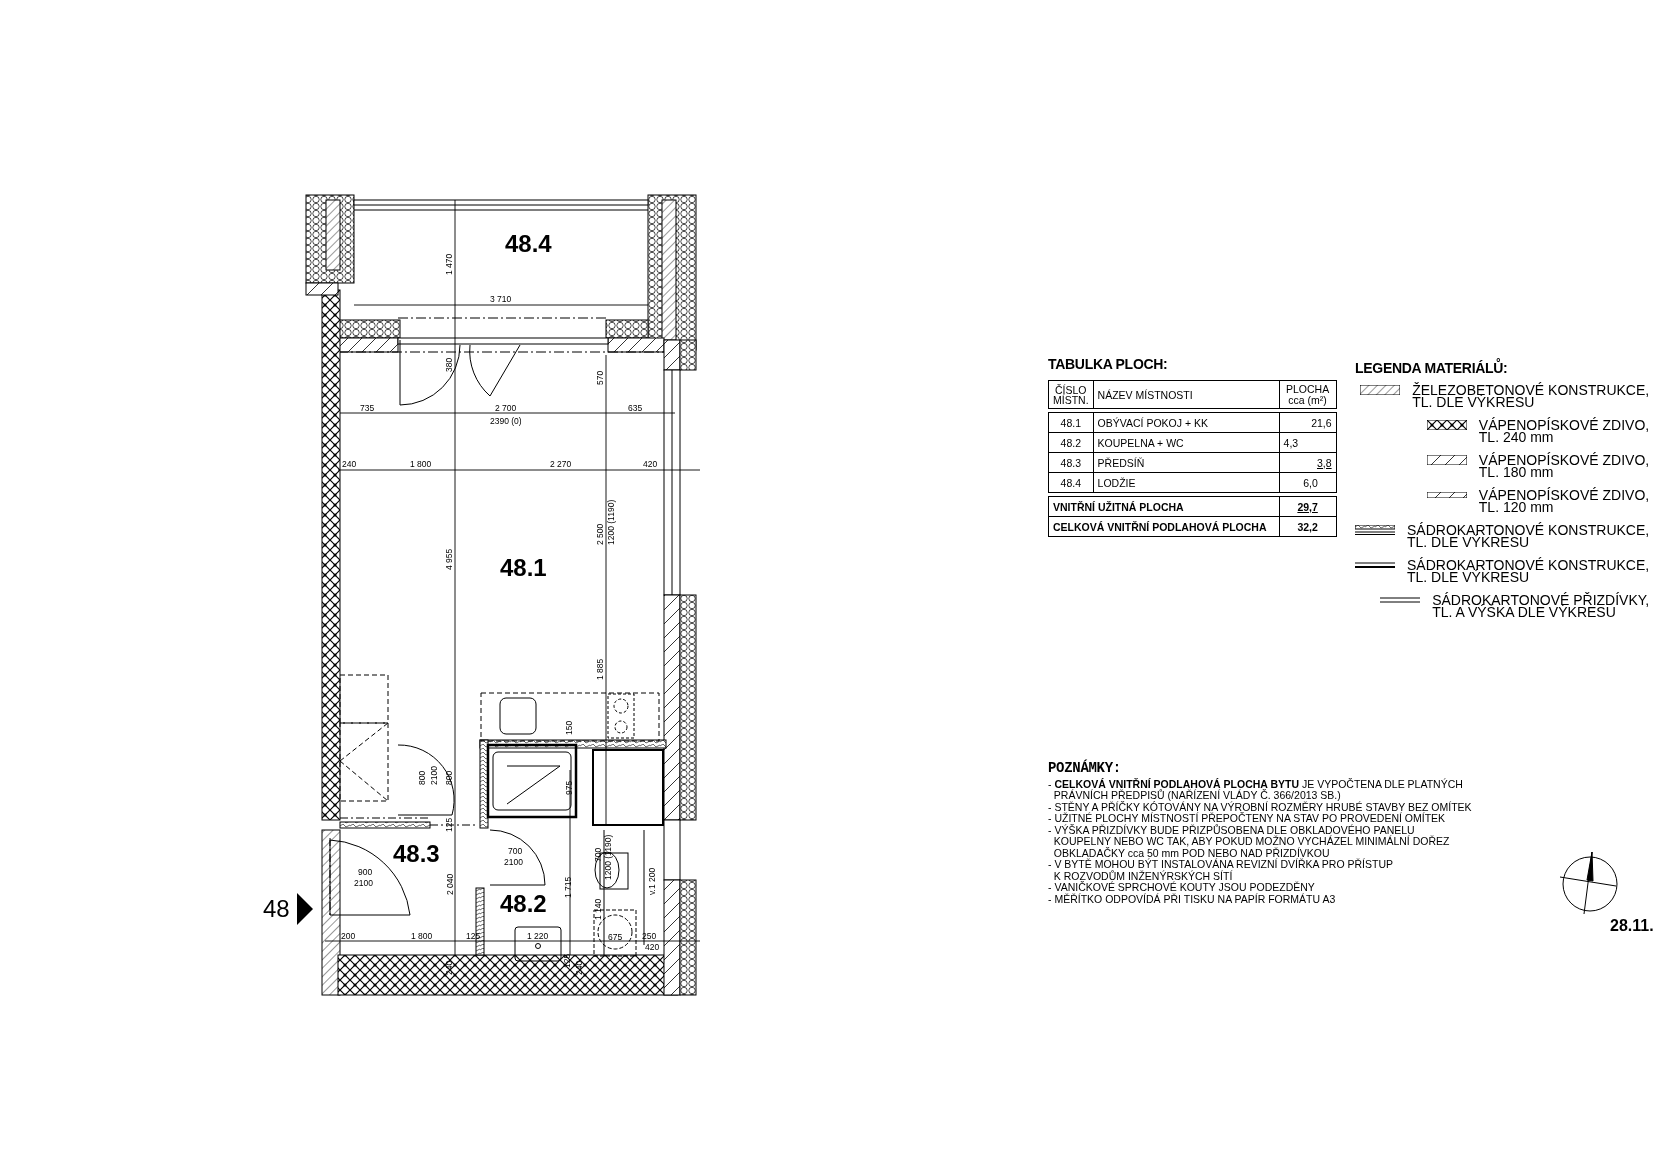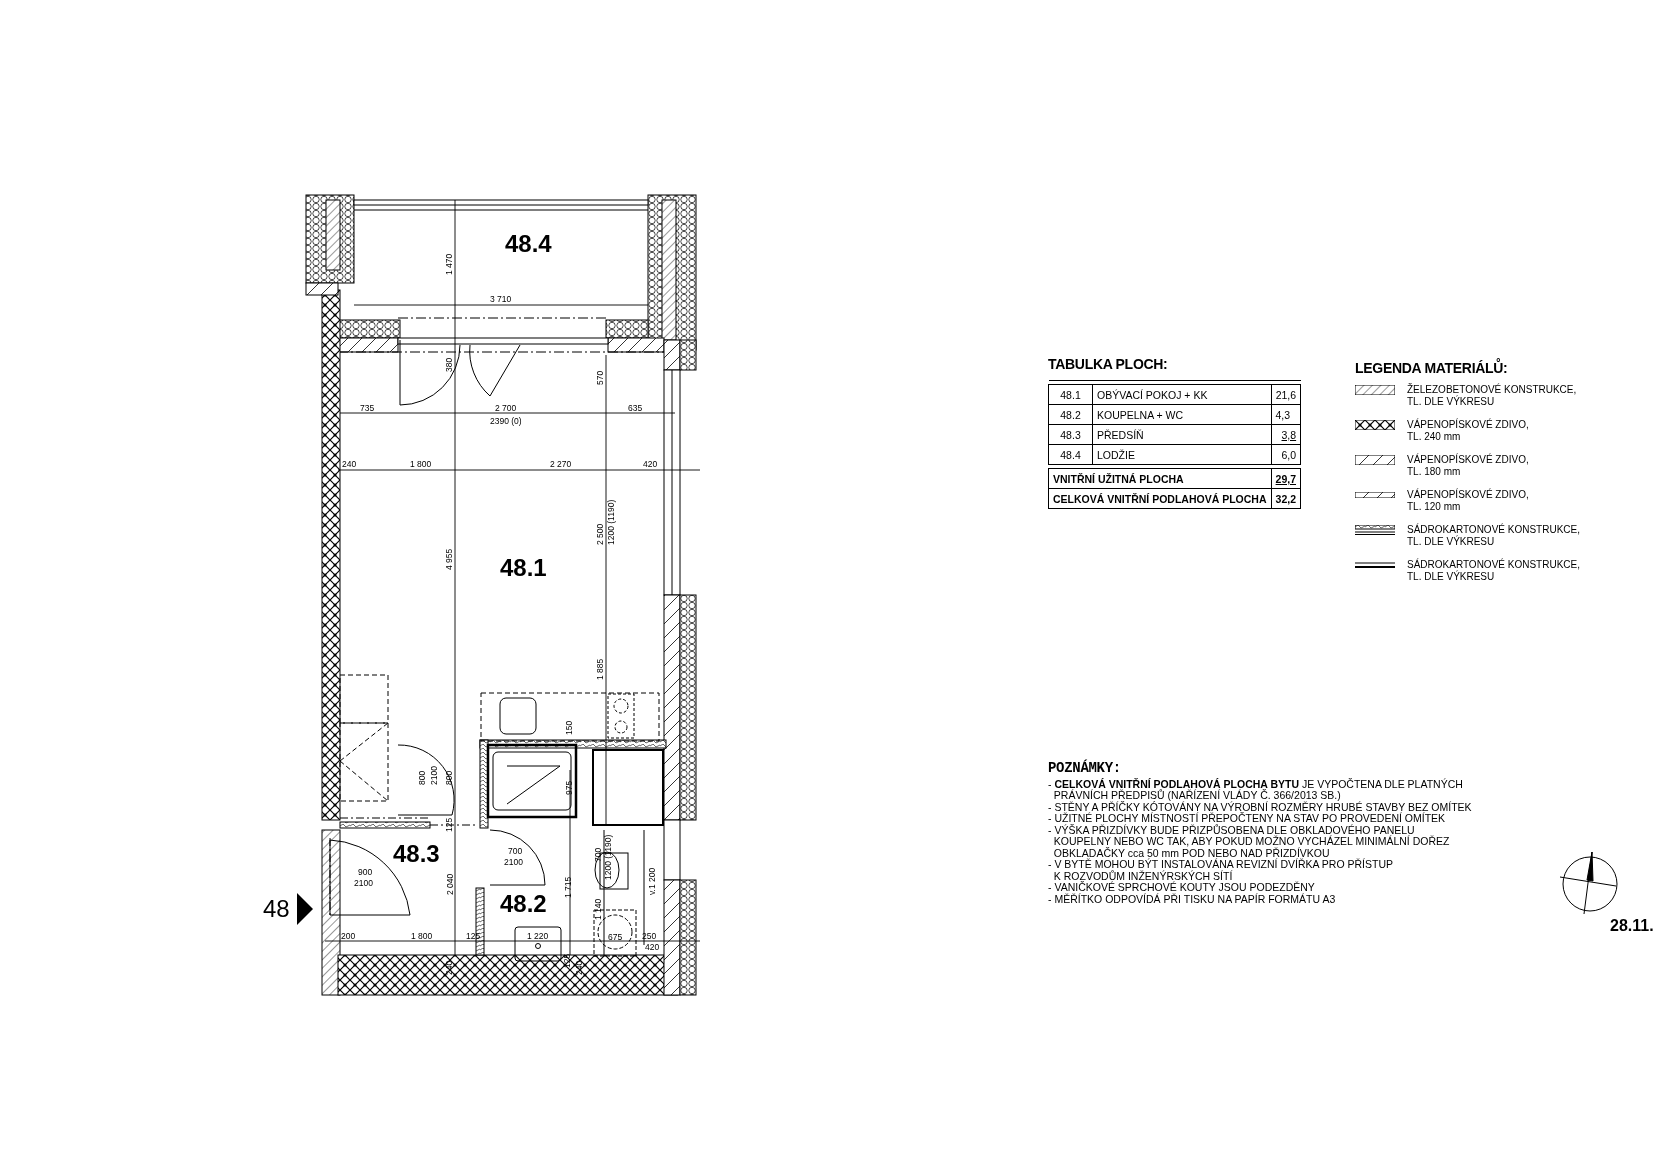--- a/index.html
+++ b/index.html
@@ -4,21 +4,21 @@
 <style>
   html, body { margin:0; padding:0; background:#ffffff; }
   body { width:1653px; height:1169px; position:relative; overflow:hidden; font-family:"Liberation Sans", sans-serif; color:#000; }
   .abs { position:absolute; }
   #plan { position:absolute; left:0; top:0; width:1653px; height:1169px; }
   .room-label { font-family:"Liberation Sans", sans-serif; font-weight:bold; font-size:24px; fill:#000; }
   .dim { font-family:"Liberation Sans", sans-serif; font-size:8.5px; fill:#000; }
   .h1 { font-weight:bold; font-size:14px; letter-spacing:-0.3px; }
   table.areas { border-collapse:collapse; font-size:10.5px; }
   table.areas td { border:1px solid #000; padding:2px 4px; height:15px; }
-  .legend-item { display:flex; align-items:flex-start; height:35px; font-size:10px; line-height:12px; }
+  .legend-item { display:flex; align-items:flex-start; height:35px; font-size:14px; line-height:12px;justify-content:flex-end; }
   .legend-swatch { width:40px; height:10px; margin-right:12px; margin-top:1px; flex:none; }
   .notes { font-size:10.5px; line-height:11.5px; }
   .notes div { white-space:pre; }
 </style>
 </head>
 <body>
 
 <svg id="plan" viewBox="0 0 1653 1169" xmlns="http://www.w3.org/2000/svg">
   <defs>
     <pattern id="hexbrick" width="8" height="7" patternUnits="userSpaceOnUse">
@@ -186,20 +186,31 @@
     <line x1="1560" y1="877" x2="1616" y2="886"></line>
     <line x1="1592" y1="852" x2="1584" y2="914"></line>
     <polygon points="1592,852 1587,880 1593,881" fill="#000"></polygon>
   </g>
 </svg>
 
 <div class="abs" style="left:1048px; top:356px;">
   <div class="h1">TABULKA PLOCH:</div>
   <table class="areas" style="margin-top:8px;">
     <tbody>
+        <tr style="height:28px;">
+      <td style="width:32px; text-align:center; line-height:10px;">
+        <div>ČÍSLO</div>
+            <div>MÍSTN.</div>
+      </td>
+      <td style="width:177px;">NÁZEV MÍSTNOSTI</td>
+      <td style="width:48px; text-align:center; line-height:11px;">
+        <div>PLOCHA</div>
+            <div>cca (m²)</div>
+      </td>
+    </tr>
     <tr style="height:4px;">
           <td colspan="3" style="border-left:none;border-right:none;padding:0;height:3px;"></td>
         </tr>
     <tr>
       <td style="text-align:center;">48.1</td>
       <td>OBÝVACÍ POKOJ + KK</td>
       <td style="text-align:right;">21,6</td>
     </tr>
     <tr>
       <td style="text-align:center;">48.2</td>
@@ -207,21 +218,21 @@
       <td style="text-align:left;">4,3</td>
     </tr>
     <tr>
       <td style="text-align:center;">48.3</td>
       <td>PŘEDSÍŇ</td>
       <td style="text-align:right;text-decoration:underline;">3,8</td>
     </tr>
     <tr>
       <td style="text-align:center;">48.4</td>
       <td>LODŽIE</td>
-      <td style="text-align:left;padding-left:10px;">6,0</td>
+      <td style="text-align:center;padding-left:10px;">6,0</td>
     </tr>
     <tr style="height:4px;">
           <td colspan="3" style="border-left:none;border-right:none;padding:0;height:3px;"></td>
         </tr>
     <tr style="font-weight:bold;">
       <td colspan="2">VNITŘNÍ UŽITNÁ PLOCHA</td>
       <td style="text-align:center;text-decoration:underline;">29,7</td>
     </tr>
     <tr style="font-weight:bold;">
       <td colspan="2">CELKOVÁ VNITŘNÍ PODLAHOVÁ PLOCHA</td>
@@ -282,20 +293,30 @@
         </div>
     </div>
     <div class="legend-item">
       <svg class="legend-swatch">
           <line x1="0" y1="3" x2="40" y2="3" stroke="#000"></line>
           <line x1="0" y1="7" x2="40" y2="7" stroke="#000" stroke-width="2"></line>
         </svg>
       <div>
           <div>SÁDROKARTONOVÉ KONSTRUKCE,</div>
           <div>TL. DLE VÝKRESU</div>
+        </div>
+    </div>
+    <div class="legend-item">
+      <svg class="legend-swatch">
+          <line x1="0" y1="3" x2="40" y2="3" stroke="#000"></line>
+          <line x1="0" y1="7" x2="40" y2="7" stroke="#000"></line>
+        </svg>
+      <div>
+          <div>SÁDROKARTONOVÉ PŘIZDÍVKY,</div>
+          <div>TL. A VÝŠKA DLE VÝKRESU</div>
         </div>
     </div>
   </div>
 </div>
 
 <div class="abs notes" style="left:1048px; top:763px;">
   <div class="h1" style="margin-bottom:4px;font-family:Liberation Mono, monospace;">POZNÁMKY:</div>
   <div>- <b>CELKOVÁ VNITŘNÍ PODLAHOVÁ PLOCHA BYTU</b><span> JE VYPOČTENA DLE PLATNÝCH</span></div>
   <div>  PRÁVNÍCH PŘEDPISŮ (NAŘÍZENÍ VLÁDY Č. 366/2013 SB.)</div>
   <div>- STĚNY A PŘÍČKY KÓTOVÁNY NA VÝROBNÍ ROZMĚRY HRUBÉ STAVBY BEZ OMÍTEK</div>

